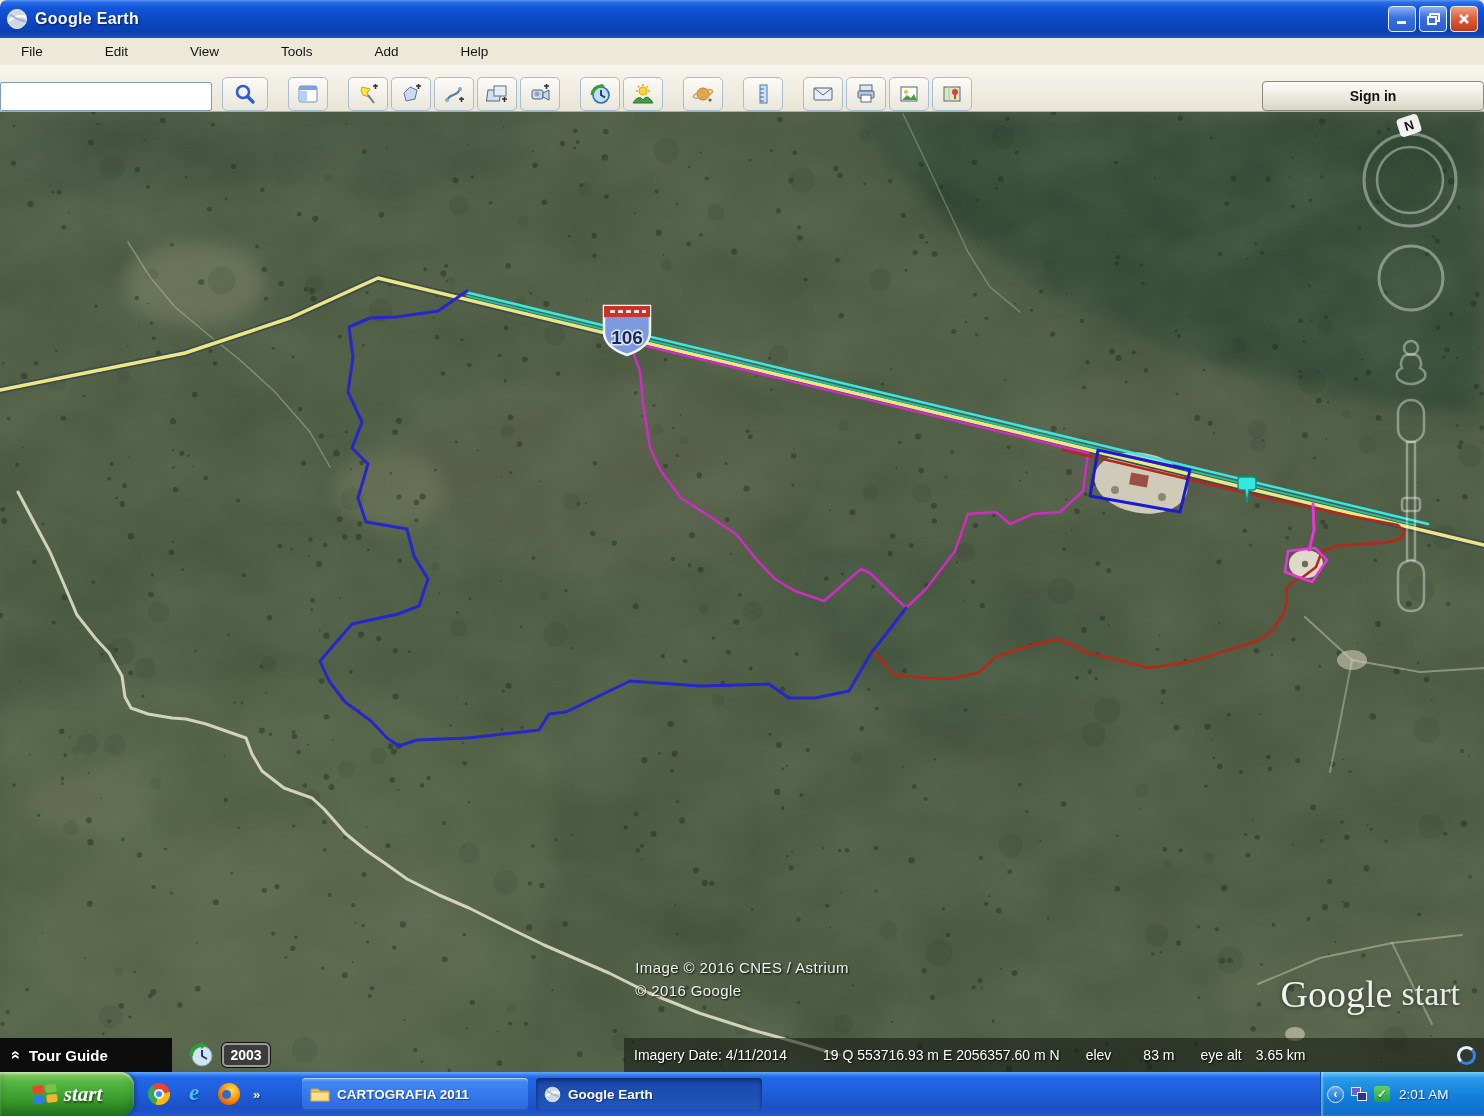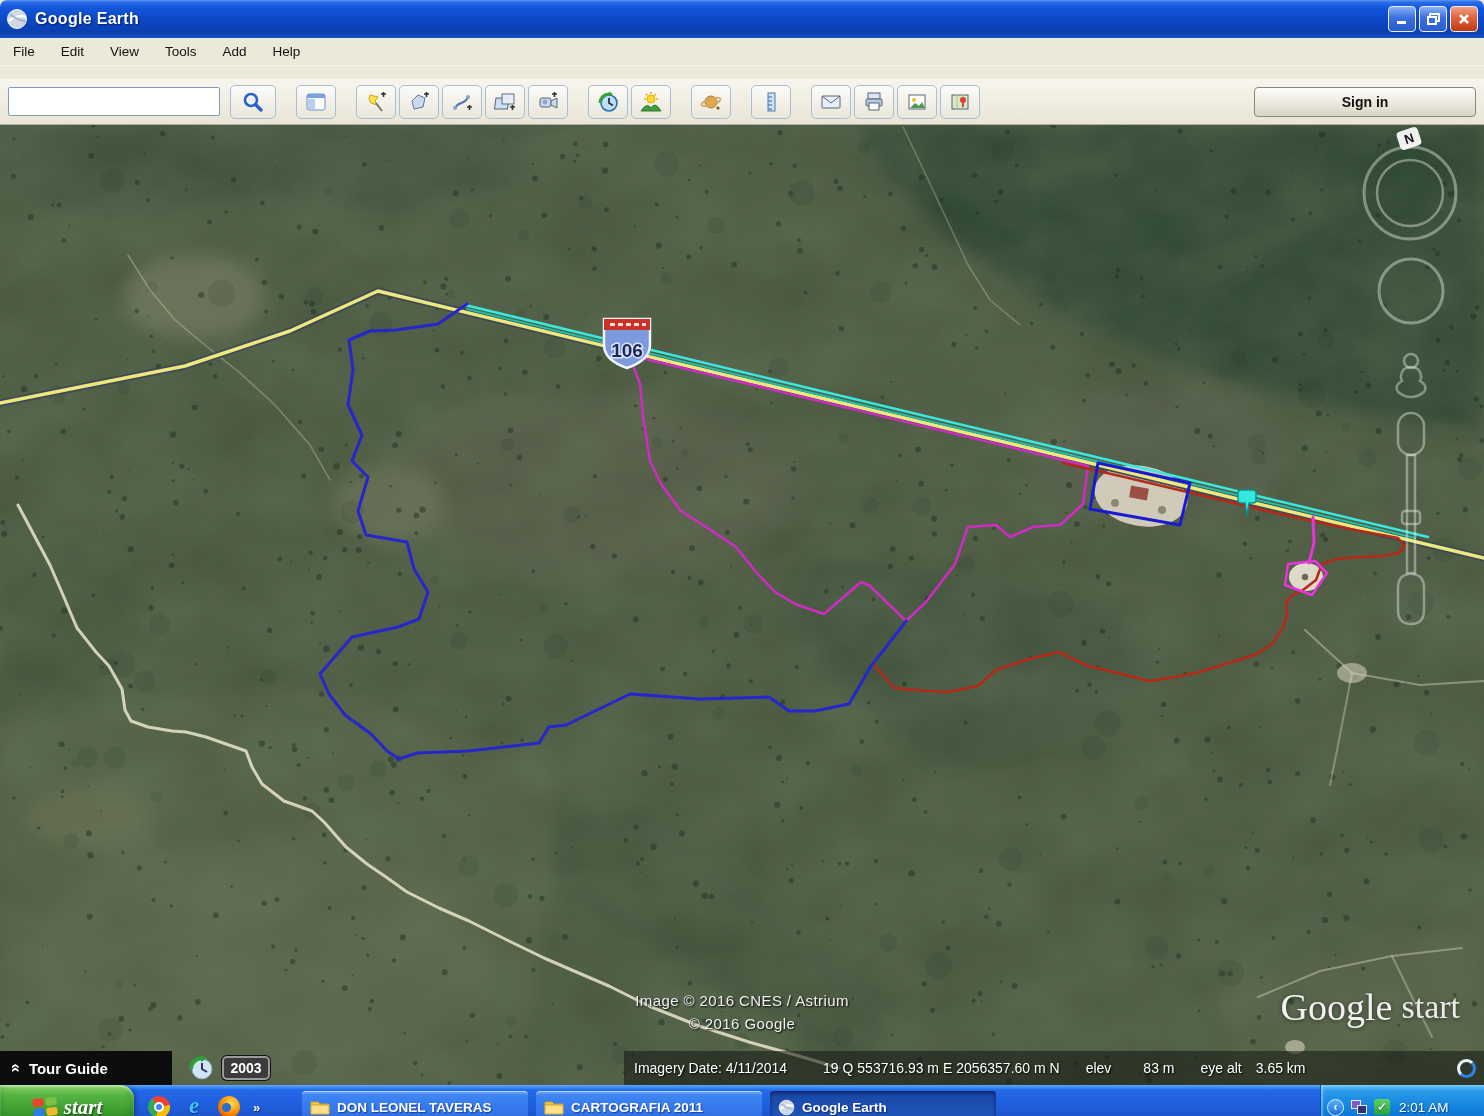--- a/index.html
+++ b/index.html
@@ -9,42 +9,42 @@
   
   .titlebar{height:38px;background:linear-gradient(180deg,#5a96f0 0%,#2a6cea 6%,#1155d8 22%,#0c47c4 55%,#0a3fae 85%,#1a53c8 100%);display:flex;align-items:center;padding:0 6px;border-radius:7px 7px 0 0;}
   .title-text{color:#fff;font-weight:bold;font-size:16px;margin-left:7px;text-shadow:1px 1px 2px rgba(0,20,90,.9);letter-spacing:.3px;}
   .winbtns{margin-left:auto;display:flex;gap:3px;}
   .wbtn{width:28px;height:26px;border-radius:4px;border:1px solid #e8f0ff;display:flex;align-items:center;justify-content:center;}
   .wbtn.blue{background:linear-gradient(180deg,#8ab0f6,#3a6fe0 45%,#2a5ccc);}
   .wbtn.red{background:linear-gradient(180deg,#f4a080,#e1603a 45%,#c03a18);}
   .wbtn svg{display:block;}
 
   
-  .menubar{height:28px;background:#ece9d8;display:flex;align-items:center;border-bottom:1px solid #f6f4ec;}
+  .menubar{height:28px;background:#ece9d8;display:flex;align-items:center;padding-left:8px;border-bottom:1px solid #f6f4ec;gap:36px;}
   .menu-item{padding:3px 13px;font-size:13.5px;color:#111;cursor:default;}
 
   
-  .toolbar{height:46px;background:linear-gradient(180deg,#f7f5ee,#e9e5d6);display:flex;align-items:center;padding:0 8px;border-bottom:1px solid #b2ae9c;margin-top:13px;}
+  .toolbar{height:46px;background:linear-gradient(180deg,#f7f5ee,#e9e5d6);display:flex;align-items:flex-end;padding:0 0;border-bottom:1px solid #b2ae9c;}
   .search-input{width:212px;height:29px;border:1px solid #7f9db9;border-radius:2px;padding:2px 6px;font-size:13px;background:#fff;}
   .tbtn{width:40px;height:34px;margin-left:3px;border:1px solid #a9bdd4;border-radius:5px;background:linear-gradient(180deg,#fcfbf7,#e9e6da);display:flex;align-items:center;justify-content:center;padding:0;}
   .tbtn svg{display:block;}
   .grp{margin-left:20px;}
   .signin-btn{margin-left:auto;width:222px;height:30px;border:1px solid #8a8877;border-radius:4px;background:linear-gradient(180deg,#fdfdfb,#e9e6da 60%,#d8d4c6);font-family:"Liberation Sans",sans-serif;font-weight:bold;font-size:14px;color:#111;}
 
   
   .map{position:relative;width:1484px;height:960px;background:#4b5941;overflow:hidden;}
   .map svg.layer{position:absolute;inset:0;}
   .shield{position:absolute;left:596px;top:190px;width:62px;height:58px;pointer-events:none;}
   .pin{position:absolute;left:1236px;top:362px;}
   .navctl{position:absolute;right:16px;top:8px;}
   .compass-n{position:absolute;right:64px;top:4px;width:22px;height:19px;background:rgba(255,255,255,.92);border-radius:4px;transform:rotate(-18deg);display:flex;align-items:center;justify-content:center;font-size:13px;font-weight:bold;color:#111;}
   .watermark{position:absolute;right:24px;bottom:56px;color:rgba(255,255,255,.93);text-shadow:0 1px 4px rgba(0,0,0,.55);display:flex;align-items:center;gap:9px;}
   .wm-google{font-family:"Liberation Serif",serif;font-size:38px;}
   .wm-earth{font-family:"Liberation Serif",serif;font-size:34px;font-weight:normal;opacity:.95;}
-  .copyright{position:absolute;left:50%;transform:translateX(-50%);bottom:50px;text-align:center;color:#f2f2ee;font-size:15px;line-height:23px;text-shadow:1px 1px 2px #000;letter-spacing:.4px;}
+  .copyright{position:absolute;left:50%;transform:translateX(-50%);bottom:70px;text-align:left;color:#f2f2ee;font-size:15px;line-height:23px;text-shadow:1px 1px 2px #000;letter-spacing:.4px;}
 
   
   .mstatus{position:absolute;left:0;right:0;bottom:0;height:34px;}
   .tourguide{position:absolute;left:0;top:0;width:172px;height:34px;background:#0d0d0d;color:#fff;display:flex;align-items:center;gap:8px;padding-left:12px;font-size:15px;font-weight:bold;}
   .tg-chev{display:inline-block;transform:rotate(90deg);font-size:16px;}
   .hist-ico{position:absolute;left:188px;top:4px;}
   .year-badge{position:absolute;left:222px;top:5px;width:48px;height:24px;background:#3b3b3b;border:2px solid #9a9a9a;border-radius:5px;color:#fff;font-weight:bold;font-size:14px;display:flex;align-items:center;justify-content:center;box-shadow:0 0 0 1px #111;}
   .statright{position:absolute;left:624px;right:0;top:0;height:34px;background:rgba(18,22,16,.55);display:flex;align-items:center;color:#fff;font-size:14px;text-shadow:1px 1px 2px #000;white-space:nowrap;}
   .statright .s-date{margin-left:10px;}
   .statright .s-coords{margin-left:36px;}
@@ -1260,27 +1260,20 @@
       <span class="ic-ie">e</span>
       <span class="ic-firefox"></span>
       <span class="ql-chev">»</span>
     </div>
 
     <button class="taskbtn">
       <svg width="20" height="16" viewBox="0 0 20 16">
           <path d="M1 3 h7 l2 2 h9 v10 h-18z" fill="#f6c744" stroke="#caa52e"></path>
           <path d="M1 6 h18 v9 h-18z" fill="#ffe08a" stroke="#caa52e"></path>
         </svg>
-      <span>DON LEONEL TAVERAS</span>
-    </button>
-    <button class="taskbtn">
-      <svg width="20" height="16" viewBox="0 0 20 16">
-          <path d="M1 3 h7 l2 2 h9 v10 h-18z" fill="#f6c744" stroke="#caa52e"></path>
-          <path d="M1 6 h18 v9 h-18z" fill="#ffe08a" stroke="#caa52e"></path>
-        </svg>
       <span>CARTOGRAFIA 2011</span>
     </button>
     <button class="taskbtn active">
       <svg width="17" height="17" viewBox="0 0 22 22">
         <circle cx="11" cy="11" r="9.5" fill="#cfd8e4" stroke="#eef4fb"></circle>
         <path d="M2.5 13 Q11 6 20 9" fill="none" stroke="#fff" stroke-width="2.4"></path>
         <path d="M4 6.5 Q12 12 19.5 13.5" fill="none" stroke="#9fb4c8" stroke-width="2"></path>
       </svg>
       <span>Google Earth</span>
     </button>

